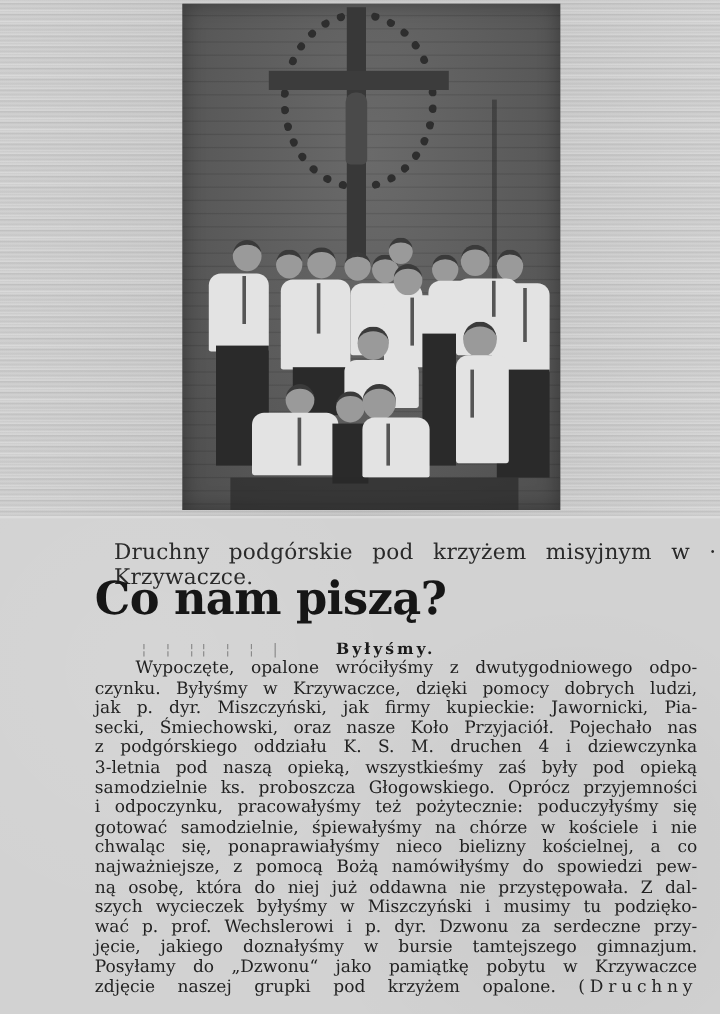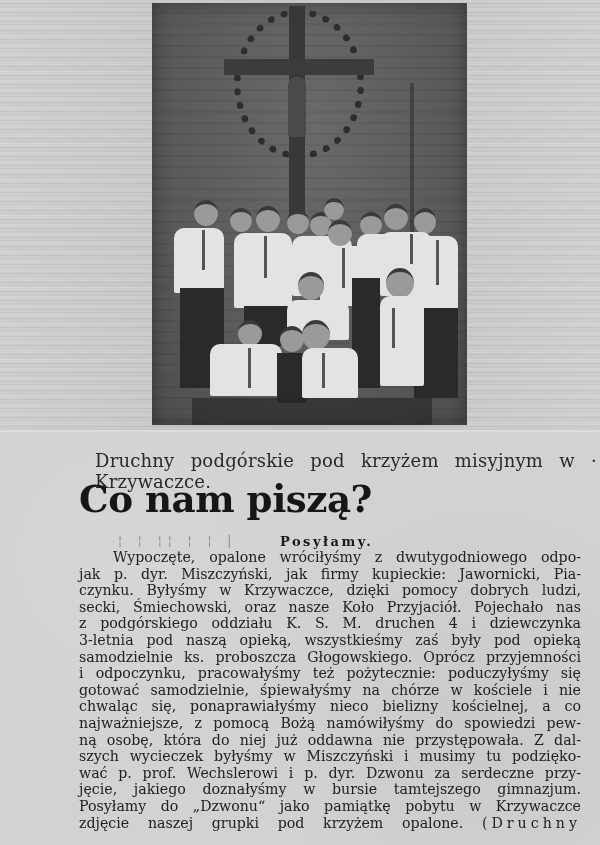--- a/index.html
+++ b/index.html
@@ -227,26 +227,26 @@
     <div class="skirt" style="left:40px;top:200px;width:240px;height:27px;opacity:0.7;"></div>
   </div>
 </div>
 
 <div class="paper">
   <div class="caption">Druchny podgórskie pod krzyżem misyjnym w · Krzywaczce.</div>
 
   <div class="headline">Co nam piszą?</div>
 
   <div class="section-title-marks">¦ ¦ ¦¦ ¦ ¦ |</div>
-  <div class="section-title">Posyłamy.</div>
+  <div class="section-title">Byłyśmy.</div>
 
   <div class="body-text">
     <span class="line indent">Wypoczęte, opalone wróciłyśmy z dwutygodniowego odpo-</span>
+    <span class="line">czynku. Byłyśmy w Krzywaczce, dzięki pomocy dobrych ludzi,</span>
     <span class="line">jak p. dyr. Miszczyński, jak firmy kupieckie: Jawornicki, Pia-</span>
-    <span class="line">czynku. Byłyśmy w Krzywaczce, dzięki pomocy dobrych ludzi,</span>
     <span class="line">secki, Śmiechowski, oraz nasze Koło Przyjaciół. Pojechało nas</span>
     <span class="line">z podgórskiego oddziału K. S. M. druchen 4 i dziewczynka</span>
     <span class="line">3-letnia pod naszą opieką, wszystkieśmy zaś były pod opieką</span>
     <span class="line">samodzielnie ks. proboszcza Głogowskiego. Oprócz przyjemności</span>
     <span class="line">i odpoczynku, pracowałyśmy też pożytecznie: poduczyłyśmy się</span>
     <span class="line">gotować samodzielnie, śpiewałyśmy na chórze w kościele i nie</span>
     <span class="line">chwaląc się, ponaprawiałyśmy nieco bielizny kościelnej, a co</span>
     <span class="line">najważniejsze, z pomocą Bożą namówiłyśmy do spowiedzi pew-</span>
     <span class="line">ną osobę, która do niej już oddawna nie przystępowała. Z dal-</span>
     <span class="line">szych wycieczek byłyśmy w Miszczyński i musimy tu podzięko-</span>

